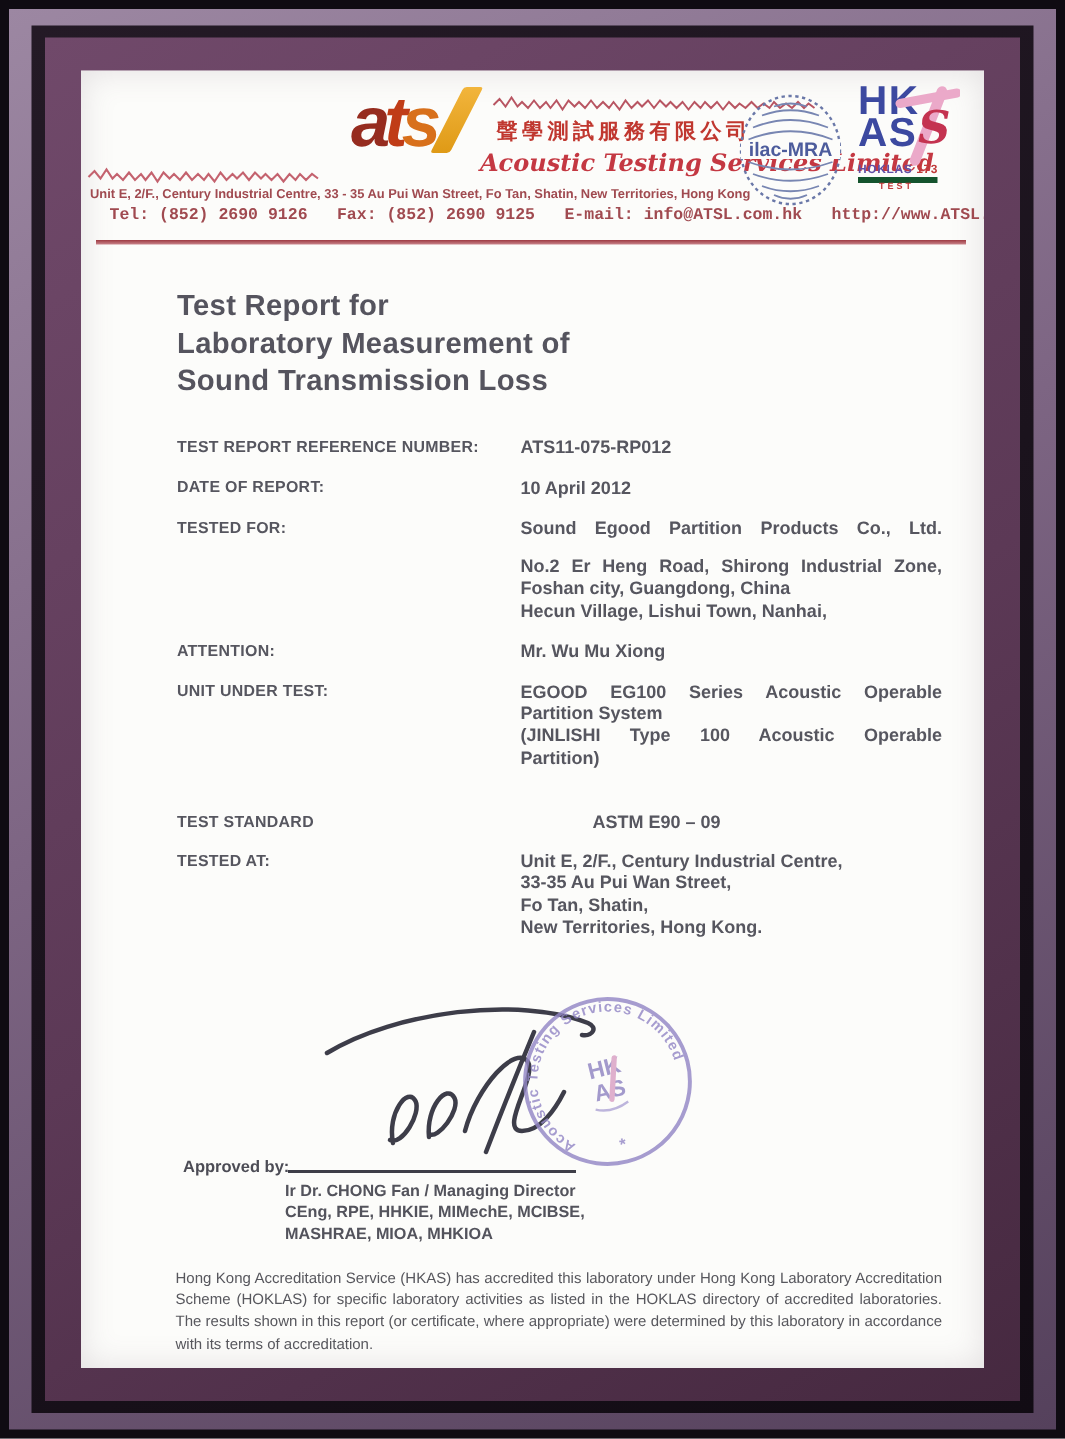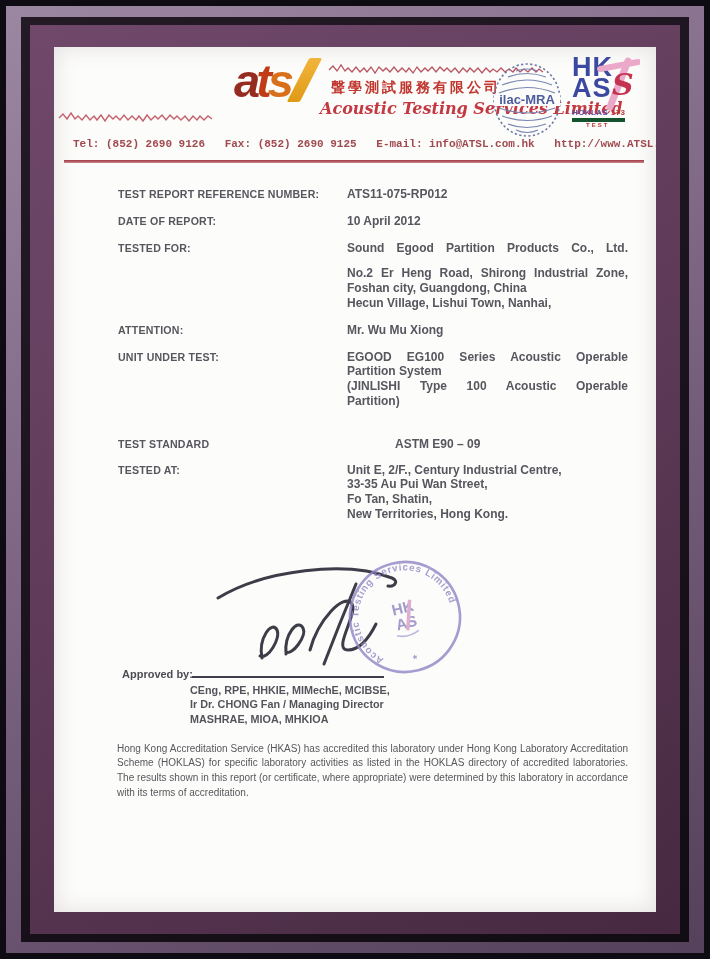--- a/index.html
+++ b/index.html
@@ -69,20 +69,21 @@
           <path d="M1,9 l4,-4 4,5 4,-6 4,6 3,-3 4,4 4,-5 4,5 4,-4 3,4 4,-5 4,6 4,-6 4,4 3,-3 4,4 4,-5 4,5 4,-4 4,4 3,-4 4,5 4,-6 4,5 4,-4 3,3 4,-4 4,5 4,-5 4,4 3,-3 4,4 4,-4 4,5 4,-5 4,4 3,-4 4,4 4,-4 4,3" fill="none" stroke="#c4626e" stroke-width="1.4"></path>
         </svg>
         <div class="atsl">
           <span class="l-a">a</span><span class="l-t">t</span><span class="l-s">s</span><span class="l-slash"></span>
         </div>
         <svg class="wave-top" width="222" height="14" viewBox="0 0 222 14">
           <path d="M1,8 l4,-4 4,5 4,-6 4,6 3,-3 4,4 4,-5 4,5 4,-4 3,4 4,-5 4,6 4,-6 4,4 3,-3 4,4 4,-5 4,5 4,-4 4,4 3,-4 4,5 4,-6 4,5 4,-4 3,3 4,-4 4,5 4,-5 4,4 3,-3 4,4 4,-4 4,5 4,-5 4,4 3,-4 4,4 4,-4 4,5 4,-5 4,4 3,-3 4,3 4,-4 4,4 4,-3 4,3 3,-4 4,4 4,-3 4,3 4,-4 4,4 3,-3 4,3" fill="none" stroke="#b85562" stroke-width="1.3"></path>
         </svg>
         <div class="zh">聲學測試服務有限公司</div>
         <div class="script">Acoustic Testing Services Limited</div>
+        <div class="addr">Unit E, 2/F., Century Industrial Centre, 33 - 35 Au Pui Wan Street, Fo Tan, Shatin, New Territories, Hong Kong</div>
         <div class="contact">
           <span>Tel: (852) 2690 9126</span>
           <span>Fax: (852) 2690 9125</span>
           <span>E-mail: info@ATSL.com.hk</span>
           <span>http://www.ATSL.com.hk</span>
         </div>
 
         <svg class="ilac" width="70" height="78" viewBox="0 0 70 78">
           <ellipse cx="35" cy="39" rx="33" ry="36" fill="none" stroke="#6a78a8" stroke-width="1.6" stroke-dasharray="2.2,2.4"></ellipse>
           <g fill="none" stroke="#7886b2" stroke-width="1.2">
@@ -111,20 +112,25 @@
           </svg>
           <div>
             <span class="hoklas-line"><span class="hk-word">HOKLAS</span>&nbsp;<span class="hk-num">173</span></span>
           </div>
           <div class="hoklas-sub">TEST</div>
         </div>
 
         <div class="hdr-rule"></div>
       </div>
 
+      <div class="title">
+        <div>Test Report for</div>
+        <div>Laboratory Measurement of</div>
+        <div>Sound Transmission Loss</div>
+      </div>
 
       <div class="fields">
         <div class="frow">
           <div class="flabel">TEST REPORT REFERENCE NUMBER:</div>
           <div class="fvalue">ATS11-075-RP012</div>
         </div>
         <div class="frow">
           <div class="flabel">DATE OF REPORT:</div>
           <div class="fvalue">10 April 2012</div>
         </div>
@@ -174,22 +180,22 @@
             <path d="M14,40 C60,12 142,2 188,20 c7,3 3,9 -4,8"></path>
             <path d="M58,100 C54,80 68,62 73,72 C77,80 64,102 56,98"></path>
             <path d="M82,96 C80,76 94,60 99,70 C103,78 88,98 82,94"></path>
             <path d="M106,92 C114,62 140,34 148,46 C154,56 128,92 144,92 C156,92 166,78 172,66"></path>
             <path d="M152,26 C142,50 130,80 120,106"></path>
           </g>
         </svg>
         <div class="sig-line"></div>
         <div class="approved-by">Approved by:</div>
         <div class="approver">
+          <div>Ir Dr. CHONG Fan / Managing Director</div>
           <div>CEng, RPE, HHKIE, MIMechE, MCIBSE,</div>
-          <div>Ir Dr. CHONG Fan / Managing Director</div>
           <div>MASHRAE, MIOA, MHKIOA</div>
         </div>
         <svg class="stamp" viewBox="0 0 116 116">
           <circle cx="58" cy="58" r="54" fill="none" stroke="#9488c6" stroke-width="2.6"></circle>
           <path id="stamp-text-path" d="M 28,93 A 46,46 0 1 1 88,93" fill="none"></path>
           <text font-family="Liberation Sans, sans-serif" font-size="9.6" font-weight="bold" fill="#9488c6" letter-spacing="0.8">
             <textPath href="#stamp-text-path">Acoustic Testing Services Limited</textPath>
           </text>
           <text x="58" y="54" text-anchor="middle" font-family="Liberation Sans, sans-serif" font-size="15" font-weight="900" fill="#9085c2">HK</text>
           <text x="58" y="69" text-anchor="middle" font-family="Liberation Sans, sans-serif" font-size="15" font-weight="900" fill="#9085c2">AS</text>

